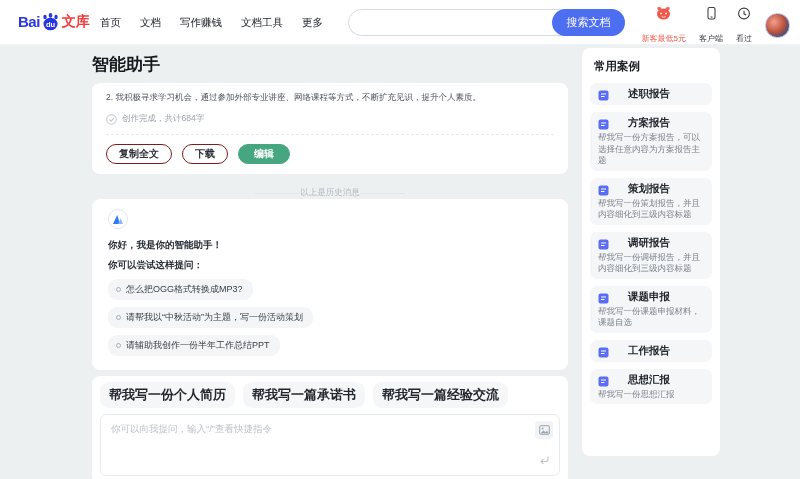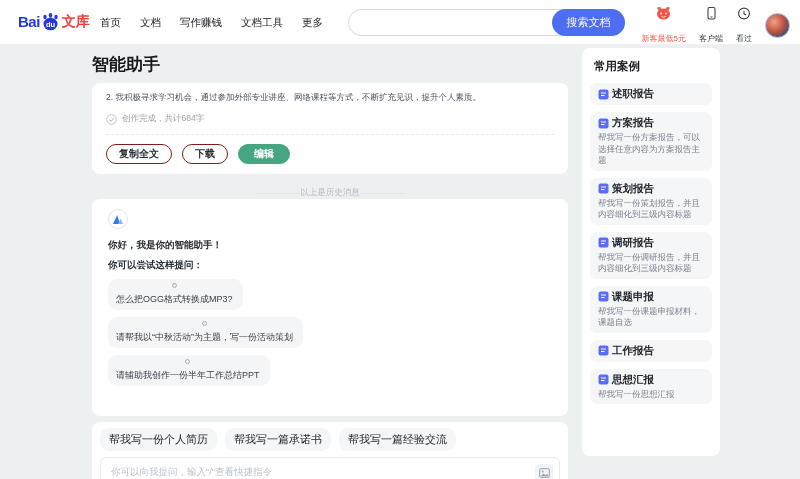--- a/index.html
+++ b/index.html
@@ -47,41 +47,41 @@
   .hist-div .txt { font-size:8.5px; color:#b4bac3; }
   
   .greet { padding:10px 16px 14px; }
   .bot-avatar { width:20px; height:20px; border-radius:50%; border:1px solid #e0e7f2; background:#fff;
          display:flex; align-items:center; justify-content:center; }
   .greet p { margin-top:7px; font-size:9.5px; font-weight:bold; color:#262b33; line-height:13px; }
   .greet p.first { margin-top:9px; }
   .sug-list { margin-top:8px; }
   .sug { display:inline-flex; align-items:center; gap:5px; background:#f3f5f7; border-radius:9px;
          padding:4px 10px 4px 8px; font-size:9px; color:#383d45; margin-bottom:7px; cursor:pointer; }
-  .sug-list .sug { display:flex; width:max-content;flex-direction:column; }
+  .sug-list .sug { display:flex; width:max-content; }
   .dot { width:5px; height:5px; border-radius:50%; border:1px solid #a6adb6; flex:0 0 auto; }
   
   .composer { margin-top:6px; padding:6px 8px 8px; }
   .qp-row { display:flex; gap:8px; }
-  .qp { background:#f4f6f8; border-radius:9px; padding:4px 9px; font-size:11px; font-weight:normal;
+  .qp { background:#f4f6f8; border-radius:9px; padding:4px 9px; font-size:13px; font-weight:bold;
         color:#23272d; cursor:pointer; white-space:nowrap; }
   .inputbox { margin-top:6px; position:relative; height:62px; border:1px solid #e8ebee; border-radius:6px; }
   .inputbox textarea { width:100%; height:100%; border:none; outline:none; resize:none; background:transparent;
         padding:8px 40px 24px 10px; font-size:9.5px; color:#333;
         font-family:"Liberation Sans","DejaVu Sans",sans-serif; }
   .inputbox textarea::placeholder { color:#bcc2cb; }
   .img-btn { position:absolute; right:6px; top:6px; width:18px; height:18px; background:#f1f3f5;
         border-radius:4px; display:flex; align-items:center; justify-content:center; cursor:pointer; }
   .enter-ic { position:absolute; right:9px; bottom:5px; cursor:pointer; }
   
   .aside { position:absolute; left:582px; top:48px; width:138px; height:408px; background:#fff;
         border-radius:8px; padding:9px 8px; overflow:hidden; }
   .aside h2 { font-size:11.5px; font-weight:bold; color:#1c2026; margin:2px 0 9px 4px; }
   .case { background:#f5f6f8; border-radius:7px; padding:4px 4px 4px 8px; margin-bottom:7px; cursor:pointer; }
-  .case-head { display:flex; align-items:center; gap:3px; }
+  .case-head { display:flex; align-items:flex-end; gap:19px; }
   .case-head .t { font-size:10.5px; font-weight:bold; color:#23272e; }
   .case .d { margin-top:2px; font-size:8.5px; color:#7b818c; line-height:11.5px; }
 </style>
 </head>
 <body>
 
 <header class="hdr">
   <div class="logo">
     <span class="bai">Bai</span>
     <span style="display:flex; margin:0 1px;">
@@ -186,21 +186,21 @@
     <p>你可以尝试这样提问：</p>
     <div class="sug-list">
       <div class="sug">
         <span class="dot"></span>
         <span>怎么把OGG格式转换成MP3?</span>
       </div>
       <div class="sug">
         <span class="dot"></span>
         <span>请帮我以“中秋活动”为主题，写一份活动策划</span>
       </div>
-      <div class="sug" style="margin-bottom:16px;">
+      <div class="sug" style="margin-bottom:0;">
         <span class="dot"></span>
         <span>请辅助我创作一份半年工作总结PPT</span>
       </div>
     </div>
   </section>
 
   <section class="card composer">
     <div class="qp-row">
       <span class="qp">帮我写一份个人简历</span>
       <span class="qp">帮我写一篇承诺书</span>

